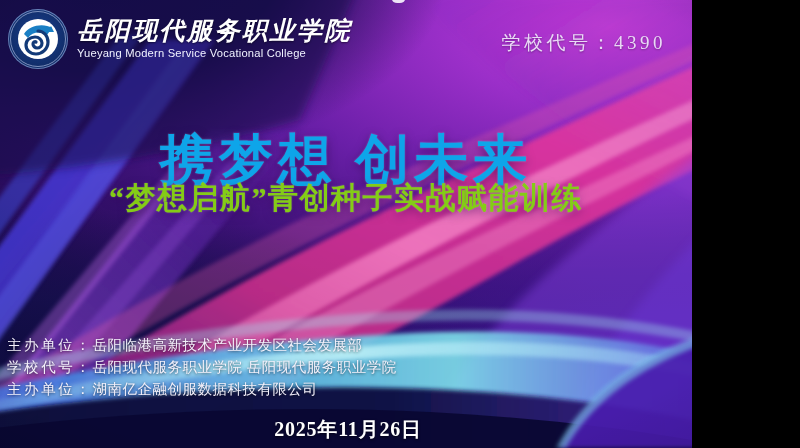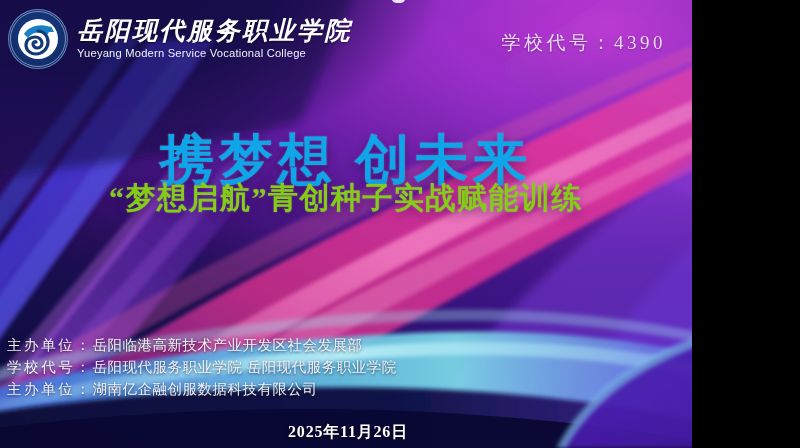--- a/index.html
+++ b/index.html
@@ -176,21 +176,21 @@
   }
   .org-value { display: inline-block; letter-spacing: 0.5px; }
   .org-cont { padding-left: 90px; }
 
   .event-date {
     position: absolute;
     left: 4px; right: 0;
     bottom: 5px;
     text-align: center;
     font-family: "Liberation Serif", "DejaVu Serif", serif;
-    font-size: 16px;
+    font-size: 20px;
     font-weight: 700;
     color: #ffffff;
     letter-spacing: 0.8px;
     text-shadow: 0 1px 3px rgba(0,0,0,0.65);
   }
 
   
   .vignette {
     background: radial-gradient(120% 105% at 50% 45%, rgba(0,0,0,0) 55%, rgba(0,0,0,0.30) 100%);
     pointer-events: none;

